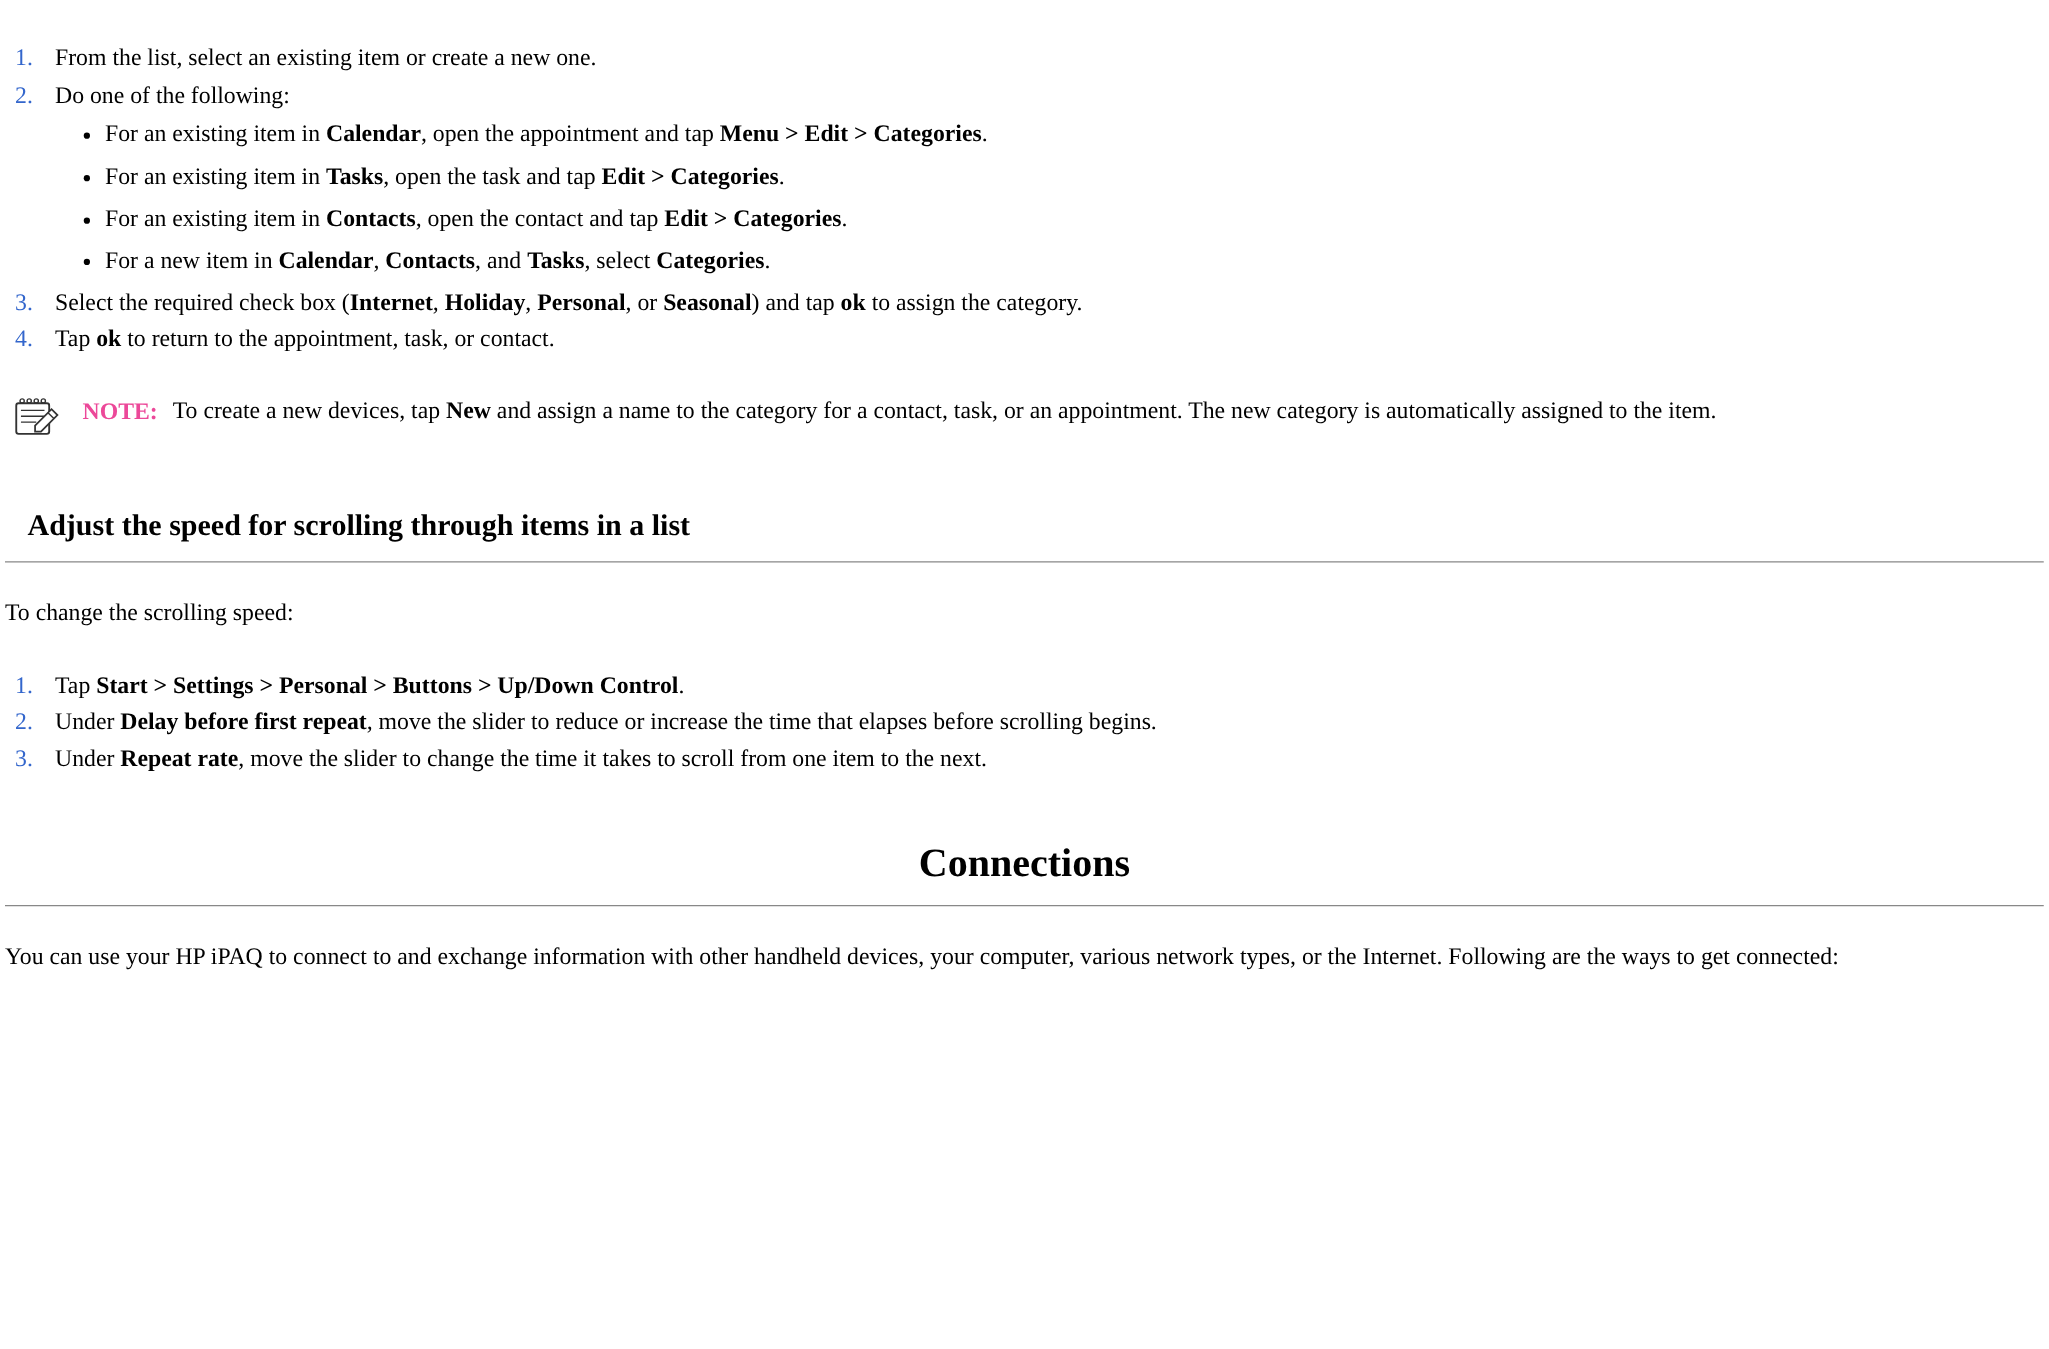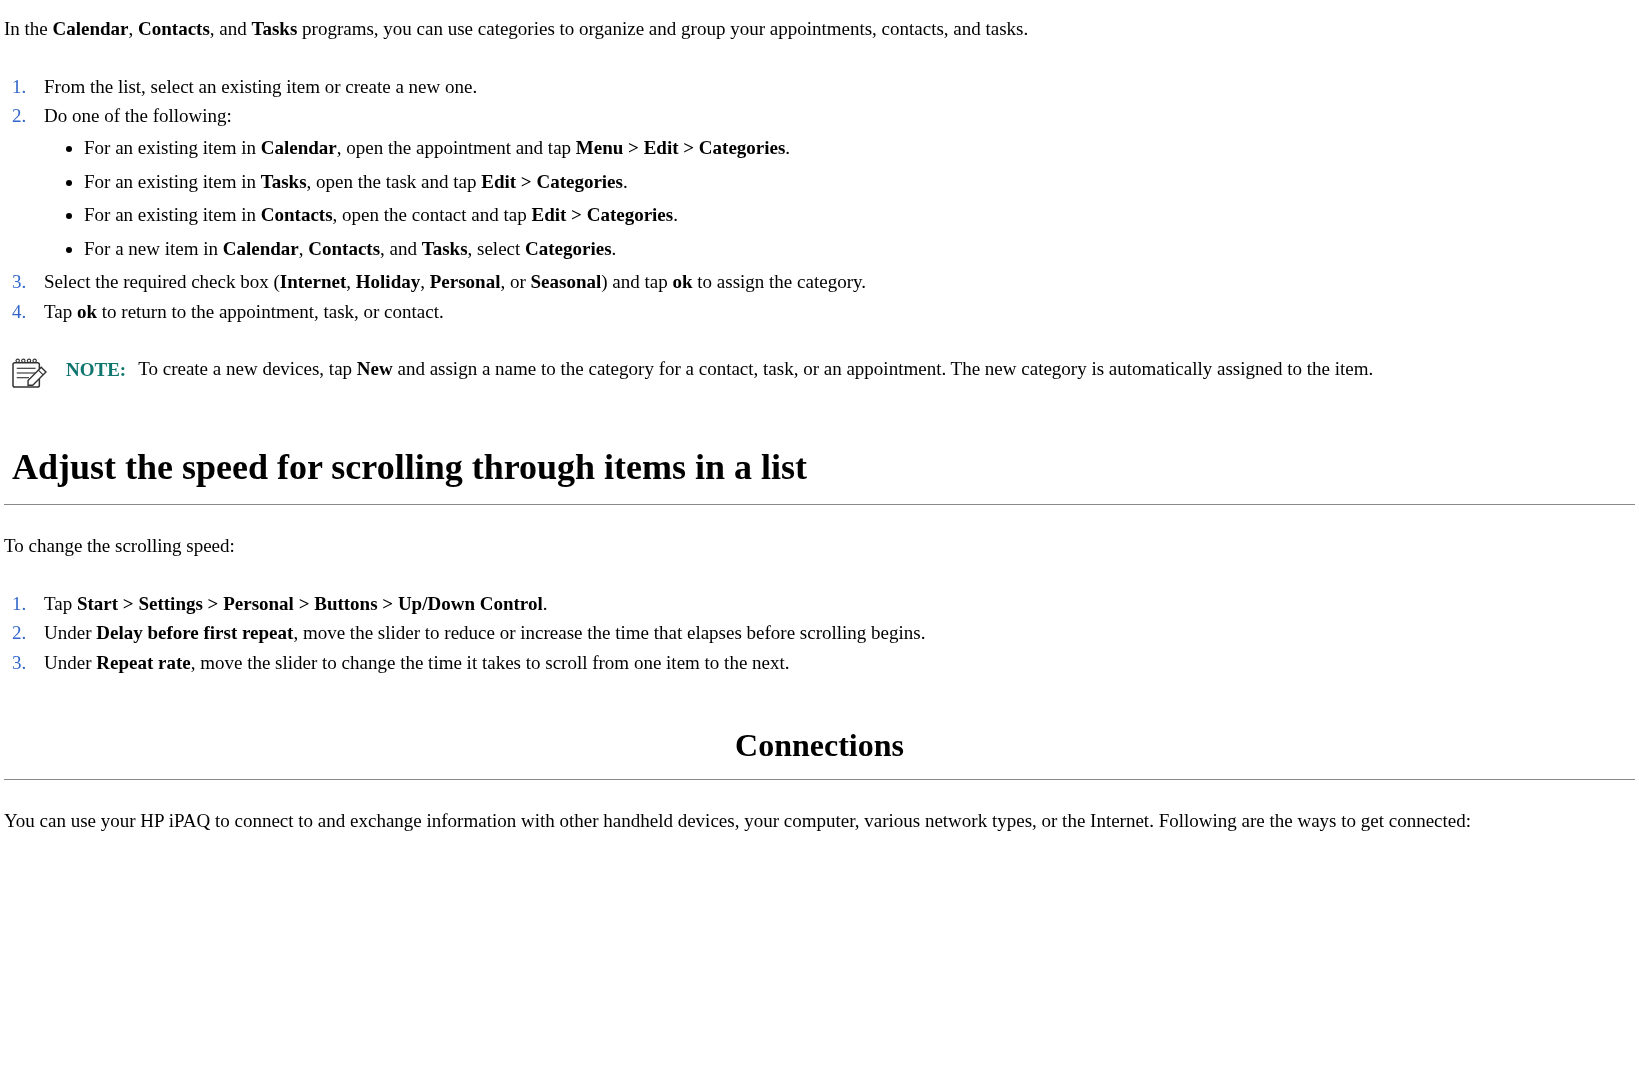--- a/index.html
+++ b/index.html
@@ -49,29 +49,29 @@
     margin: 18px 0 18px 6px;
   }
   .note-row { display: table-row; }
   .note-cell {
     display: table-cell;
     vertical-align: top;
     padding-right: 12px;
   }
   .note-icon-cell { width: 44px; }
   .note-label {
-    color: #0f766e;
+    color: #ec4899;
     font-weight: bold;
     white-space: nowrap;
   }
   h1.section-title {
     font-family: "Times New Roman", Times, serif;
     font-weight: bold;
-    font-size: 36px;
-    margin: 48px 0 12px 8px;
+    font-size: 24px;
+    margin: 48px 0 12px 18px;
   }
   h1.connections-title {
     font-family: "Times New Roman", Times, serif;
     font-weight: bold;
     font-size: 32px;
     margin: 48px 0 12px 0;
     text-align: center;
   }
   hr.section-rule {
     border: none;
@@ -83,23 +83,20 @@
   svg.note-icon {
     width: 38px;
     height: 32px;
   }
 </style>
 </head>
 <body>
 
 <div class="content">
 
-  <p>
-    <span>In the </span><b>Calendar</b><span>, </span><b>Contacts</b><span>, and </span><b>Tasks</b><span> programs, you can use categories to organize and group your appointments, contacts, and tasks.</span>
-  </p>
 
   <ol class="numbered">
     <li data-marker="1.">
       <span>From the list, select an existing item or create a new one.</span>
     </li>
     <li data-marker="2.">
       <span>Do one of the following:</span>
       <ul class="dots">
         <li>
           <span>For an existing item in </span><b>Calendar</b><span>, open the appointment and tap </span><b>Menu &gt; Edit &gt; Categories</b><span>.</span>

